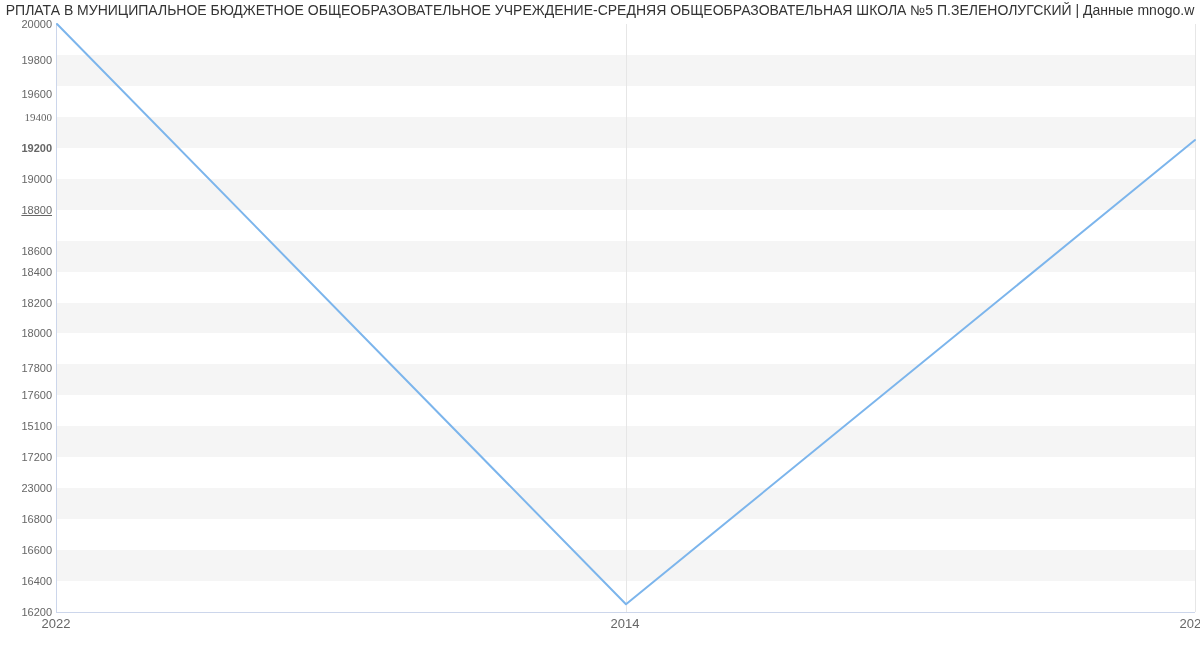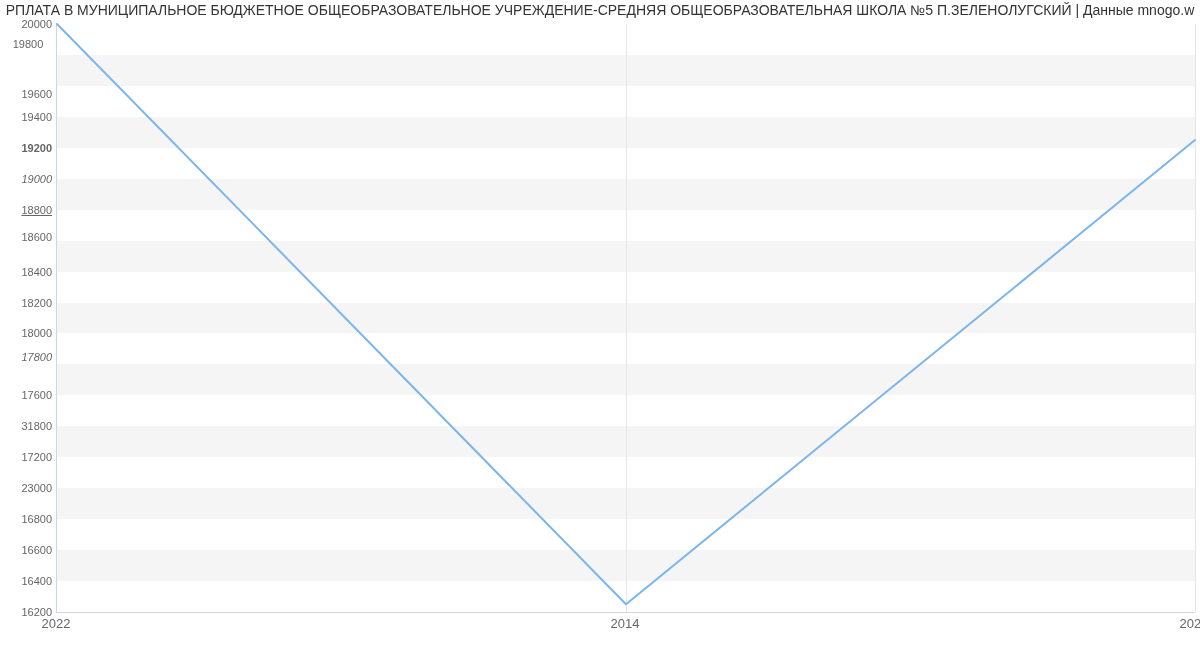--- a/index.html
+++ b/index.html
@@ -104,30 +104,30 @@
       <polyline class="series-line" points="0,0 569,580.2631578947369 1138,116.05263157894734"></polyline>
     </svg>
   </div>
 
 <div class="y-tick-label" style="top: 612px;">16200</div>
     <div class="y-tick-label" style="top: 581.053px;">16400</div>
     <div class="y-tick-label" style="top: 550.105px;">16600</div>
     <div class="y-tick-label" style="top: 519.158px;">16800</div>
     <div class="y-tick-label" style="top: 488.211px;">23000</div>
     <div class="y-tick-label" style="top: 457.263px;">17200</div>
-    <div class="y-tick-label" style="top: 426.316px;">31800</div>
+    <div class="y-tick-label" style="top: 426.316px;">15100</div>
     <div class="y-tick-label" style="top: 395.368px;">17600</div>
-    <div class="y-tick-label" style="top: 357px; font-style: italic;">17800</div>
+    <div class="y-tick-label" style="top: 368px;">17800</div>
     <div class="y-tick-label" style="top: 333.474px;">18000</div>
     <div class="y-tick-label" style="top: 302.526px;">18200</div>
     <div class="y-tick-label" style="top: 271.579px;">18400</div>
-    <div class="y-tick-label" style="top: 237px;">18600</div>
+    <div class="y-tick-label" style="top: 251px;">18600</div>
     <div class="y-tick-label" style="top: 209.684px; text-decoration: underline;">18800</div>
-    <div class="y-tick-label" style="top: 178.737px; font-style: italic;">19000</div>
+    <div class="y-tick-label" style="top: 178.737px;">19000</div>
     <div class="y-tick-label" style="top: 147.789px; font-weight: bold;">19200</div>
-    <div class="y-tick-label" style="top: 116.842px;">19400</div>
+    <div class="y-tick-label" style="top: 116.842px; font-family: Liberation Serif, serif;">19400</div>
     <div class="y-tick-label" style="top: 85.8947px; margin-top: 8px;">19600</div>
-    <div class="y-tick-label" style="top: 44px; text-align: center;">19800</div>
+    <div class="y-tick-label" style="top: 60px;">19800</div>
     <div class="y-tick-label" style="top: 24px;">20000</div>
     <div class="x-tick-label" style="left: 56px;">2022</div>
     <div class="x-tick-label" style="left: 625px;">2014</div>
     <div class="x-tick-label" style="left: 1194px;">2024</div>
   </div>
 
 </body></html>

